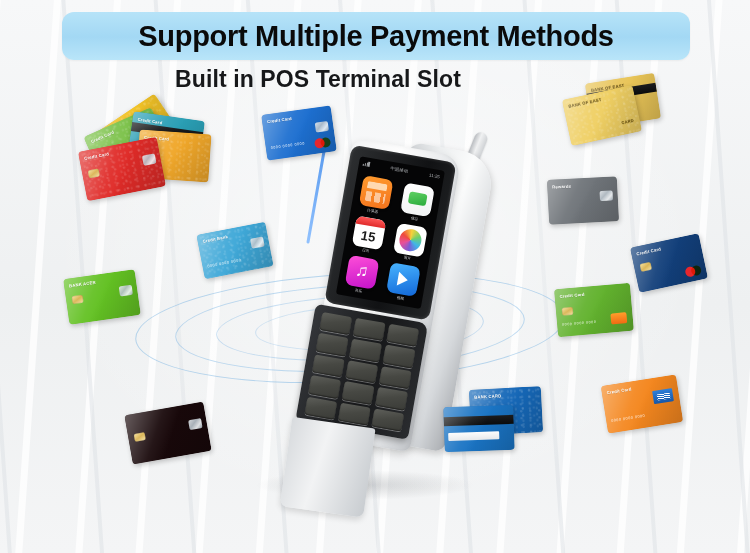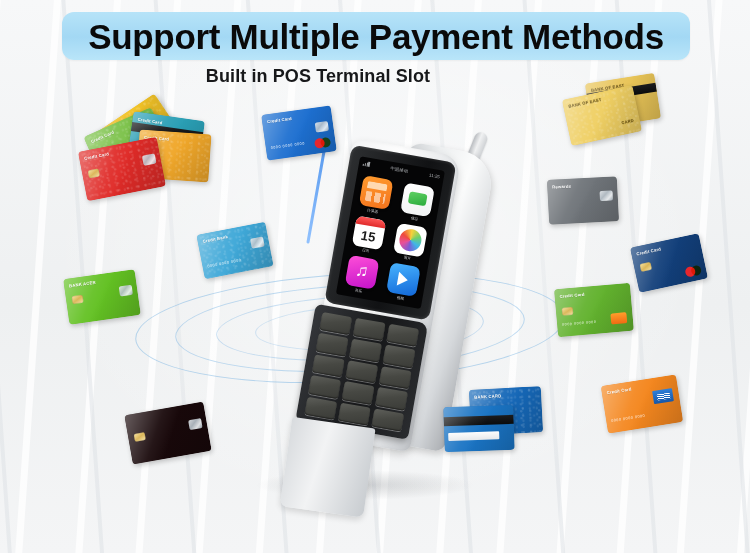--- a/index.html
+++ b/index.html
@@ -49,28 +49,28 @@
   
   .banner {
     position:absolute; left:62px; top:12px;
     width:628px; height:48px;
     background:linear-gradient(180deg,#b6e3f8 0%,#a3d8f4 52%,#b9e5f9 100%);
     border-radius:12px;
     display:flex; align-items:center; justify-content:center;
     box-shadow:0 1px 2px rgba(0,0,0,.05);
   }
   .banner-title {
-    font-size:35px; font-weight:bold; color:#0a0a0a;
+    font-size:29px; font-weight:bold; color:#0a0a0a;
     letter-spacing:-.3px; white-space:nowrap;
     line-height:1;
   }
   .subtitle {
     position:absolute; left:0; top:66px; width:636px;
     text-align:center;
-    font-size:18px; font-weight:bold; color:#17181a;
+    font-size:23px; font-weight:bold; color:#17181a;
     letter-spacing:.1px;
   }
 
   
   .rings { position:absolute; left:140px; top:268px; width:420px; height:120px; }
   .ring {
     position:absolute; left:50%; top:50%;
     border:1px solid rgba(110,175,225,.55);
     border-radius:50%;
     transform:translate(-50%,-50%) rotate(-3deg);

